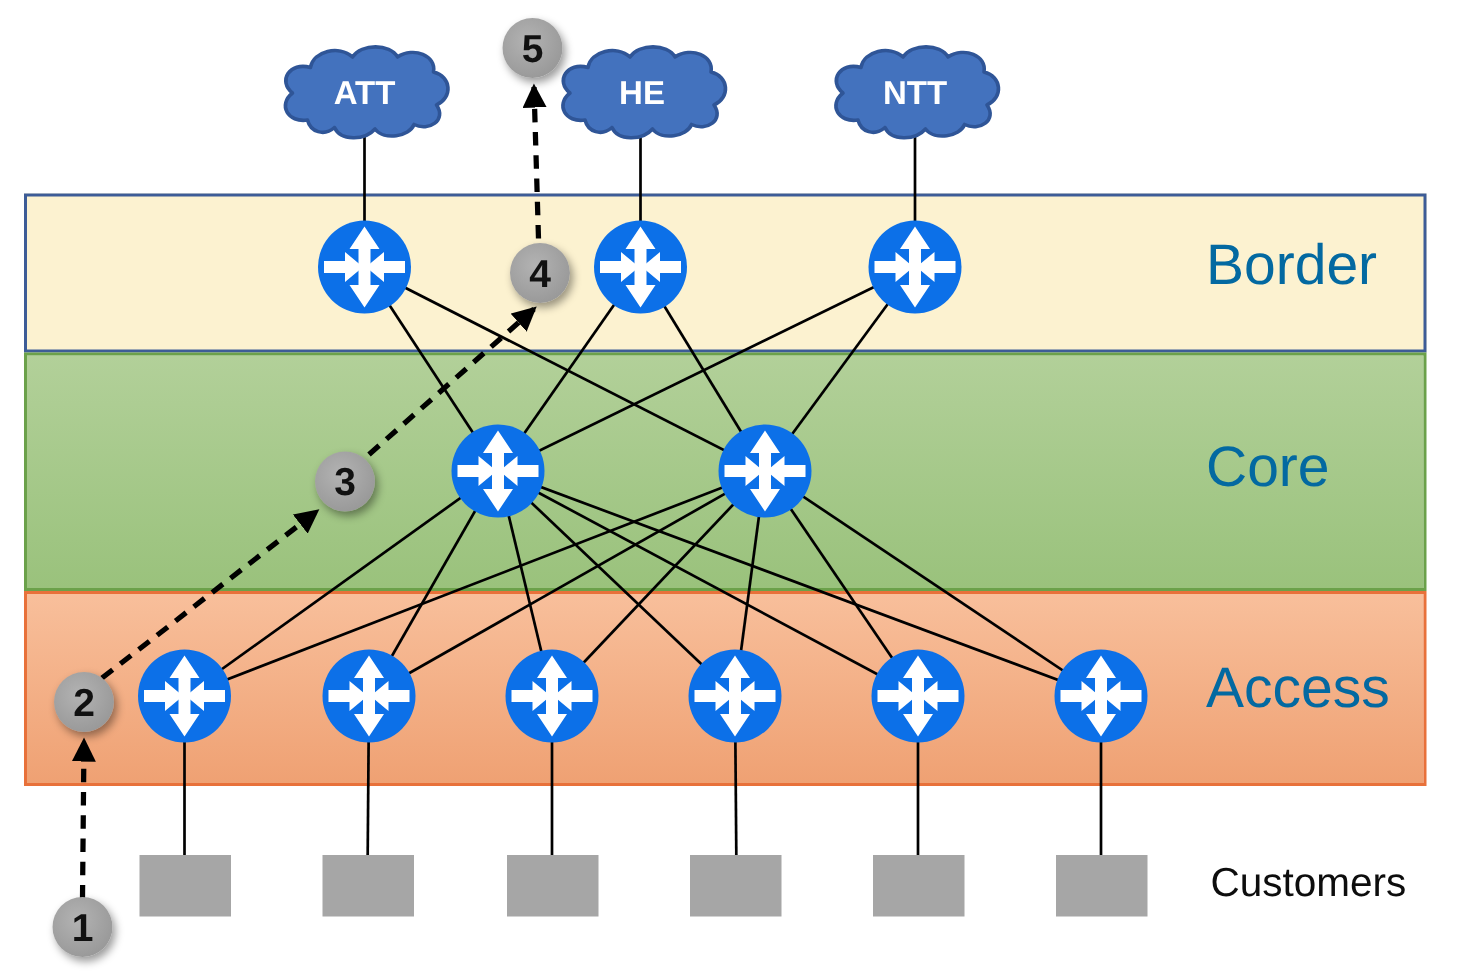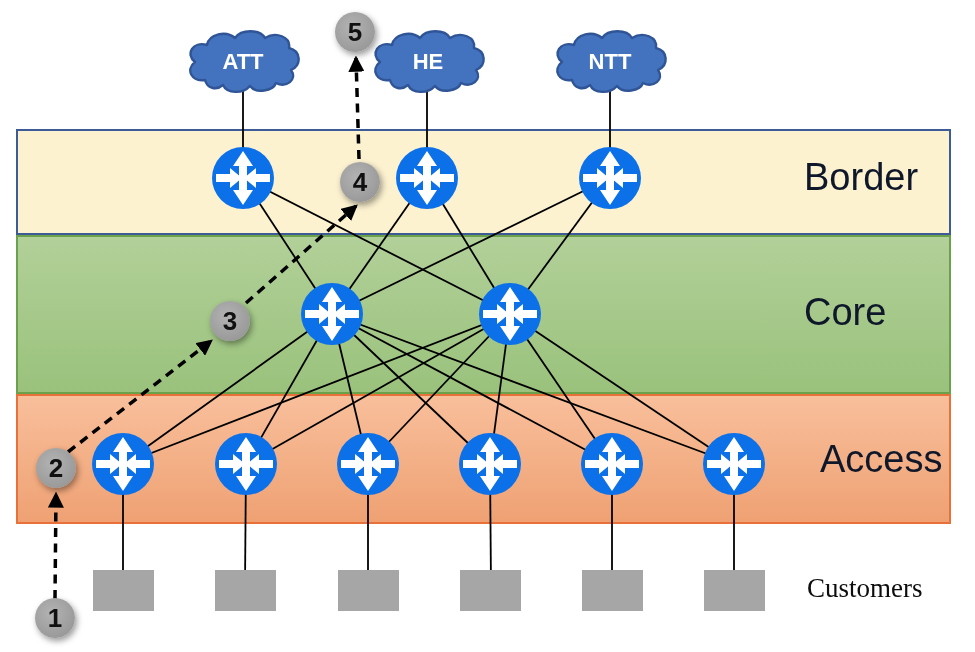--- a/index.html
+++ b/index.html
@@ -4,25 +4,25 @@
 <style>
   html,body{margin:0;padding:0;background:#ffffff;}
   .canvas{
     position:relative;width:975px;height:652px;background:#ffffff;overflow:hidden;
     font-family:"Liberation Sans", sans-serif;
   }
   .band{position:absolute;left:16px;width:935px;box-sizing:border-box;}
   .band-border{top:129px;height:106px;background:#FCF2D0;border:2px solid #3D5C97;}
   .band-core{top:235px;height:159px;background:linear-gradient(#B2D099,#9AC27C);border:2px solid #6BA14A;}
   .band-access{top:394px;height:130px;background:linear-gradient(#F8BF9B,#EFA173);border:2px solid #E8713A;}
-  .layer-label{position:absolute;left:804px;font-size:38px;color:#0f172a;line-height:44px;white-space:nowrap;}
+  .layer-label{position:absolute;left:804px;font-size:38px;color:#0369a1;line-height:44px;white-space:nowrap;}
   .label-border{top:155px;}
   .label-core{top:290px;}
-  .label-access{top:437px;margin-left:16px;}
-  .customers-label{position:absolute;left:807px;top:573px;font-size:27px;color:#0d0d0d;white-space:nowrap;font-family:Liberation Serif, serif;}
+  .label-access{top:437px;}
+  .customers-label{position:absolute;left:807px;top:573px;font-size:27px;color:#0d0d0d;white-space:nowrap;}
   svg.diagram{position:absolute;left:0;top:0;}
   .step{
     position:absolute;width:40px;height:40px;border-radius:50%;
     background:radial-gradient(circle at 42% 38%, #b3b3b3, #999999 75%);
     box-shadow:2px 3px 6px rgba(0,0,0,0.40);
     color:#111;font-size:26px;font-weight:600;
     display:flex;align-items:center;justify-content:center;
   }
   .step-1{left:35px;top:598px;}
   .step-2{left:36px;top:448px;}

